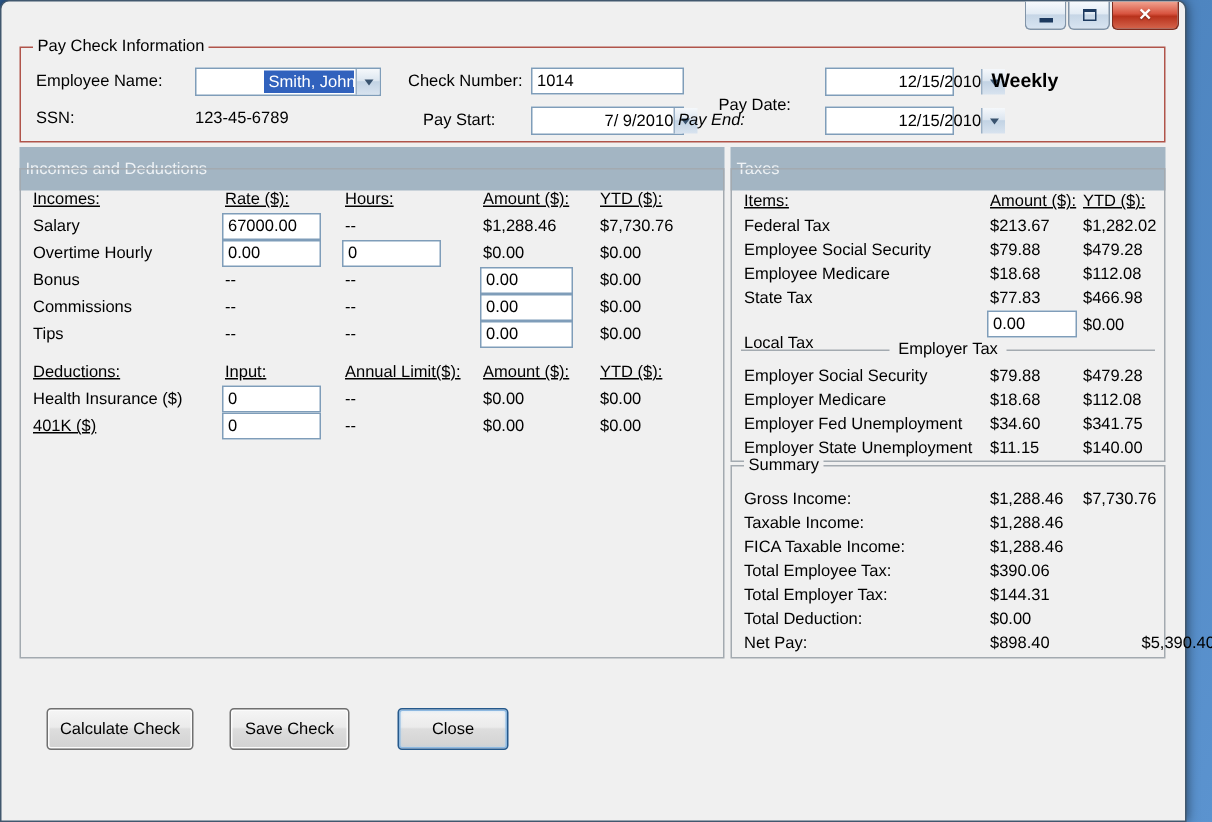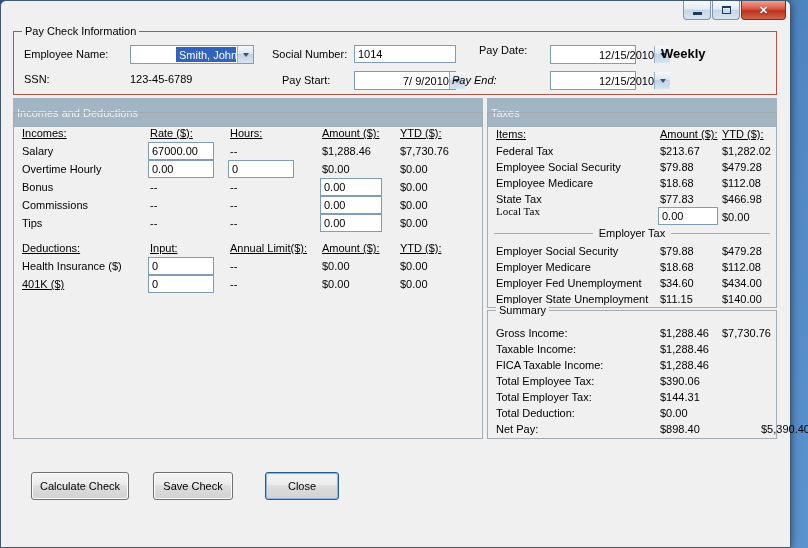--- a/index.html
+++ b/index.html
@@ -127,24 +127,24 @@
     <span class="gb-label">Pay Check Information</span>
 
     <span class="txt" style="left:10px;top:16px;">Employee Name:</span>
     <div class="combo" style="left:116px;top:13px;width:124px;">
       <span class="combo-sel">Smith, John</span>
       <span class="drop-btn">
             <i class="arrow"></i>
           </span>
     </div>
 
-    <span class="txt" style="left:258px;top:16px;">Social Number:</span>
+    <span class="txt" style="left:258px;top:16px;">Check Number:</span>
     <input class="tb" style="left: 340px; top: 13px; width: 102px;" value="1014">
 
-    <span class="txt" style="left:465px;top:12px;">Pay Date:</span>
+    <span class="txt" style="left:465px;top:32px;">Pay Date:</span>
     <div class="picker" style="left:536px;top:13px;width:86px;">
       <span class="picker-text">12/15/2010</span>
       <span class="drop-btn">
             <i class="arrow"></i>
           </span>
     </div>
 
     <span class="txt freq" style="left:647px;top:15px;">Weekly</span>
 
     <span class="txt" style="left:10px;top:41px;">SSN:</span>
@@ -245,39 +245,39 @@
     <span class="txt" style="left:234px;top:48px;">$479.28</span>
 
     <span class="txt" style="left:8px;top:64px;">Employee Medicare</span>
     <span class="txt" style="left:172px;top:64px;">$18.68</span>
     <span class="txt" style="left:234px;top:64px;">$112.08</span>
 
     <span class="txt" style="left:8px;top:80px;">State Tax</span>
     <span class="txt" style="left:172px;top:80px;">$77.83</span>
     <span class="txt" style="left:234px;top:80px;">$466.98</span>
 
-    <span class="txt" style="left:8px;top:92px;font-family:Liberation Serif, serif;">Local Tax</span>
+    <span class="txt" style="left:8px;top:110px;">Local Tax</span>
     <input class="tb" style="left: 170px; top: 94px; width: 60px;" value="0.00">
     <span class="txt" style="left:234px;top:98px;">$0.00</span>
 
     <div class="sep" style="left:6px;right:6px;top:114px;">
       <span>Employer Tax</span>
     </div>
 
     <span class="txt" style="left:8px;top:132px;">Employer Social Security</span>
     <span class="txt" style="left:172px;top:132px;">$79.88</span>
     <span class="txt" style="left:234px;top:132px;">$479.28</span>
 
     <span class="txt" style="left:8px;top:148px;">Employer Medicare</span>
     <span class="txt" style="left:172px;top:148px;">$18.68</span>
     <span class="txt" style="left:234px;top:148px;">$112.08</span>
 
     <span class="txt" style="left:8px;top:164px;">Employer Fed Unemployment</span>
     <span class="txt" style="left:172px;top:164px;">$34.60</span>
-    <span class="txt" style="left:234px;top:164px;">$434.00</span>
+    <span class="txt" style="left:234px;top:164px;">$341.75</span>
 
     <span class="txt" style="left:8px;top:180px;">Employer State Unemployment</span>
     <span class="txt" style="left:172px;top:180px;">$11.15</span>
     <span class="txt" style="left:234px;top:180px;">$140.00</span>
   </div>
 
   <div class="groupbox" style="left:486px;top:309px;width:290px;height:129px;">
     <span class="gb-label">Summary</span>
 
     <span class="txt" style="left:8px;top:16px;">Gross Income:</span>

